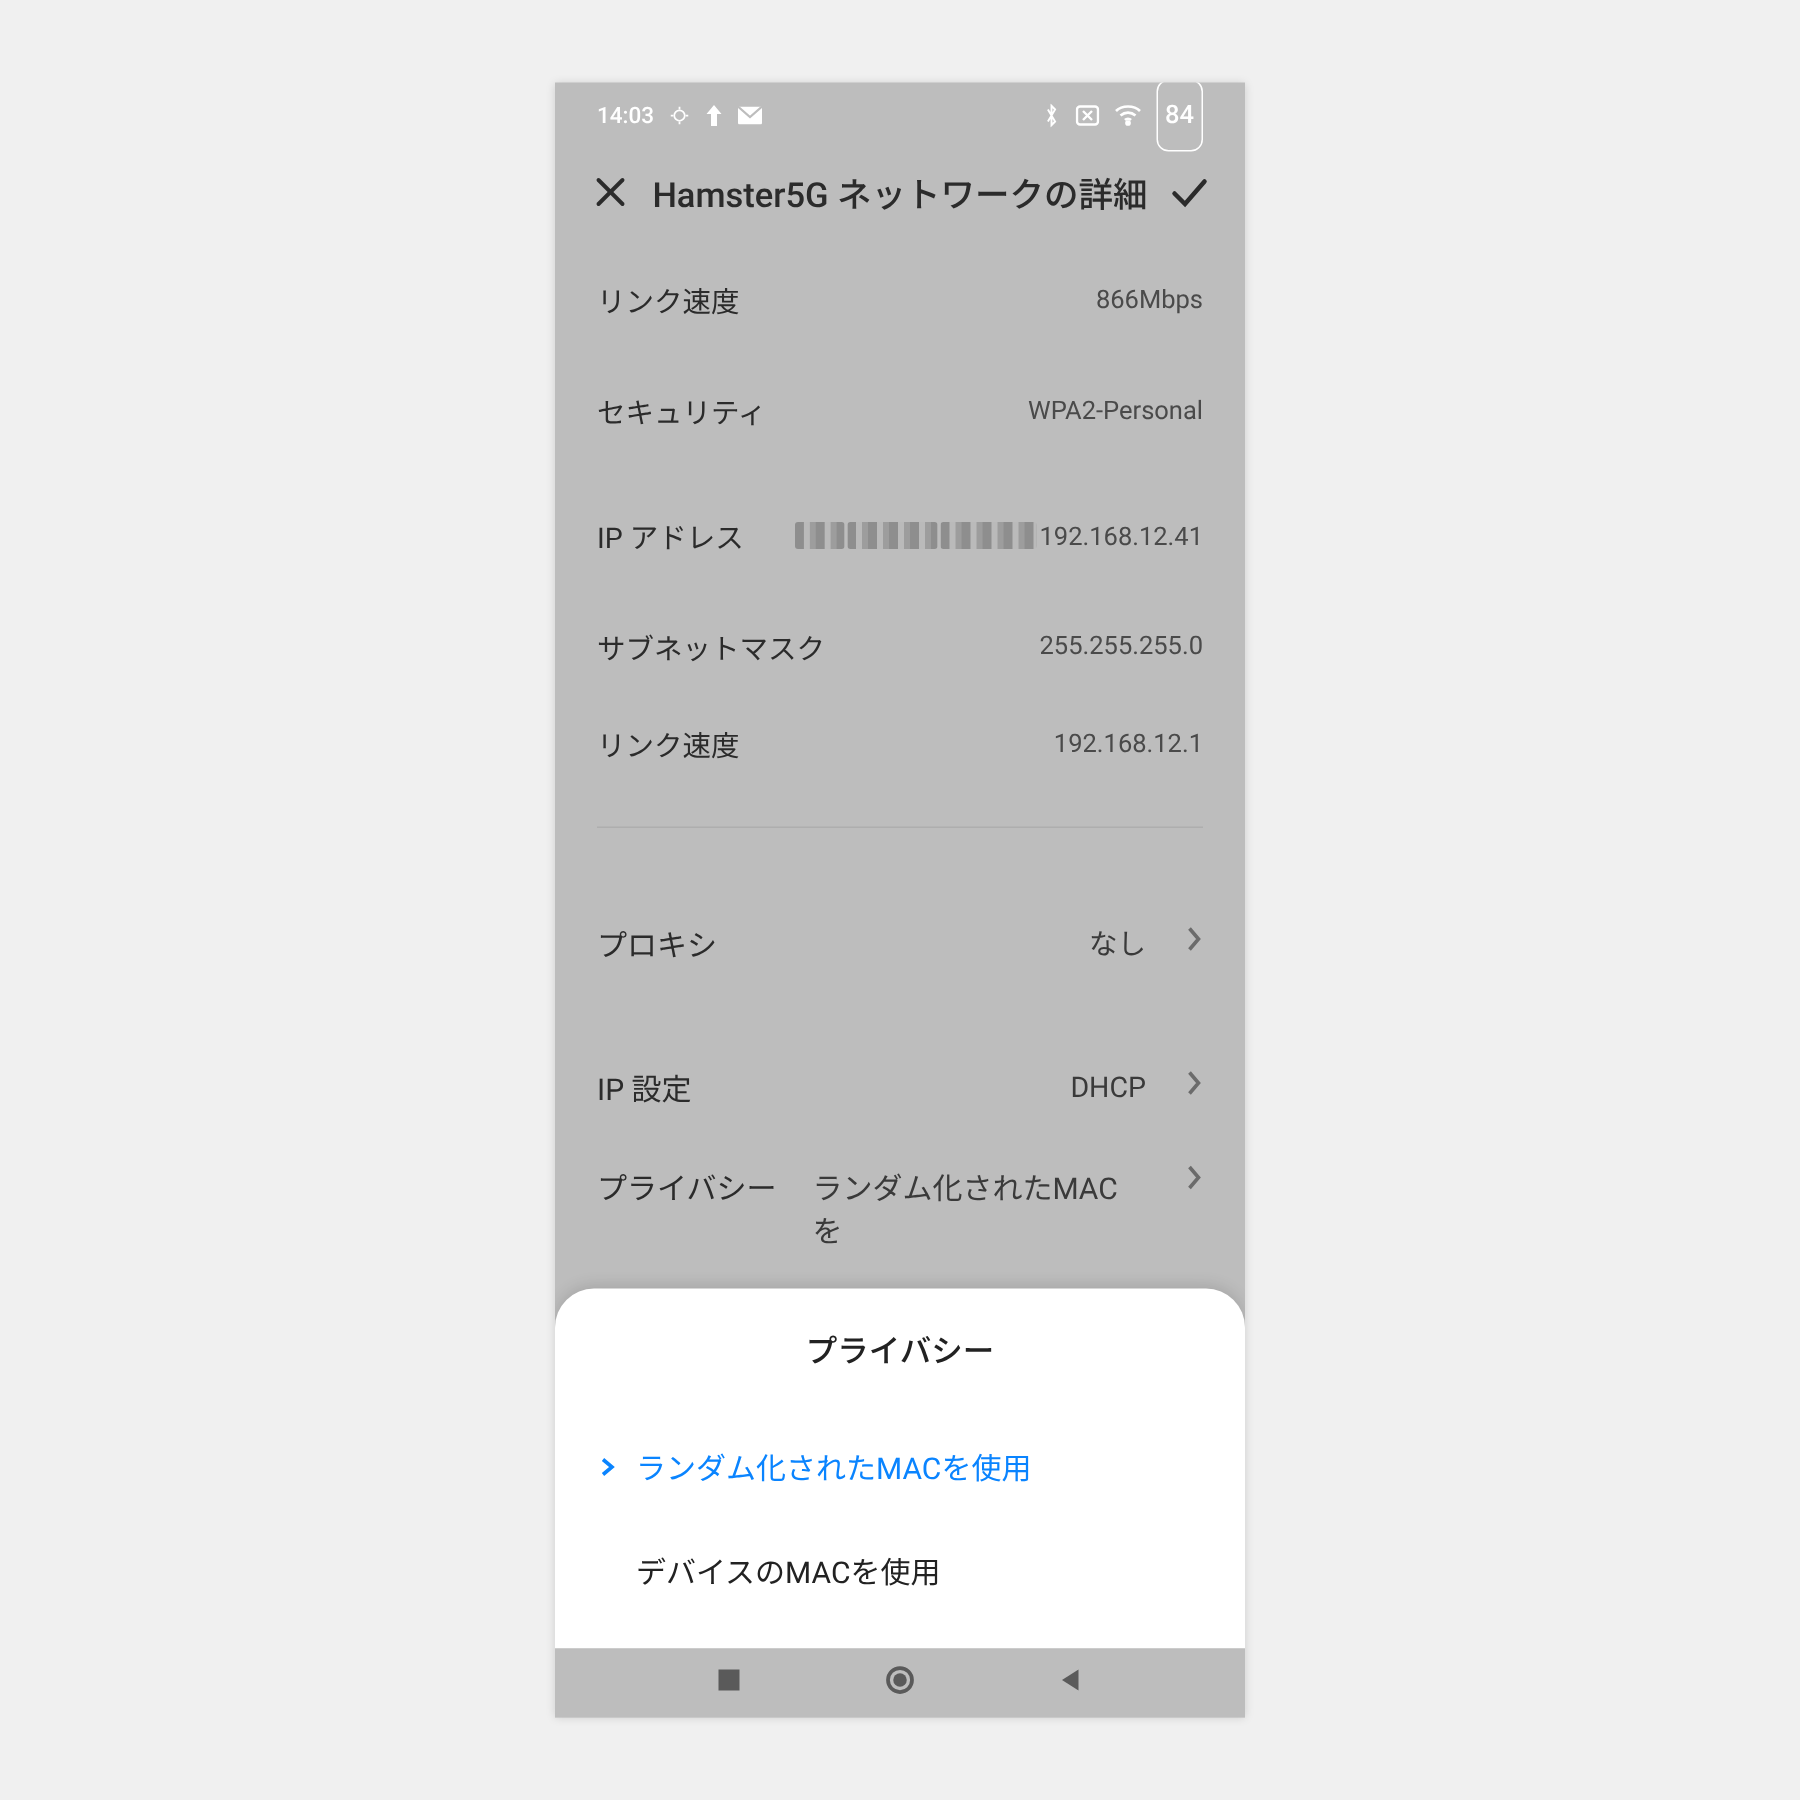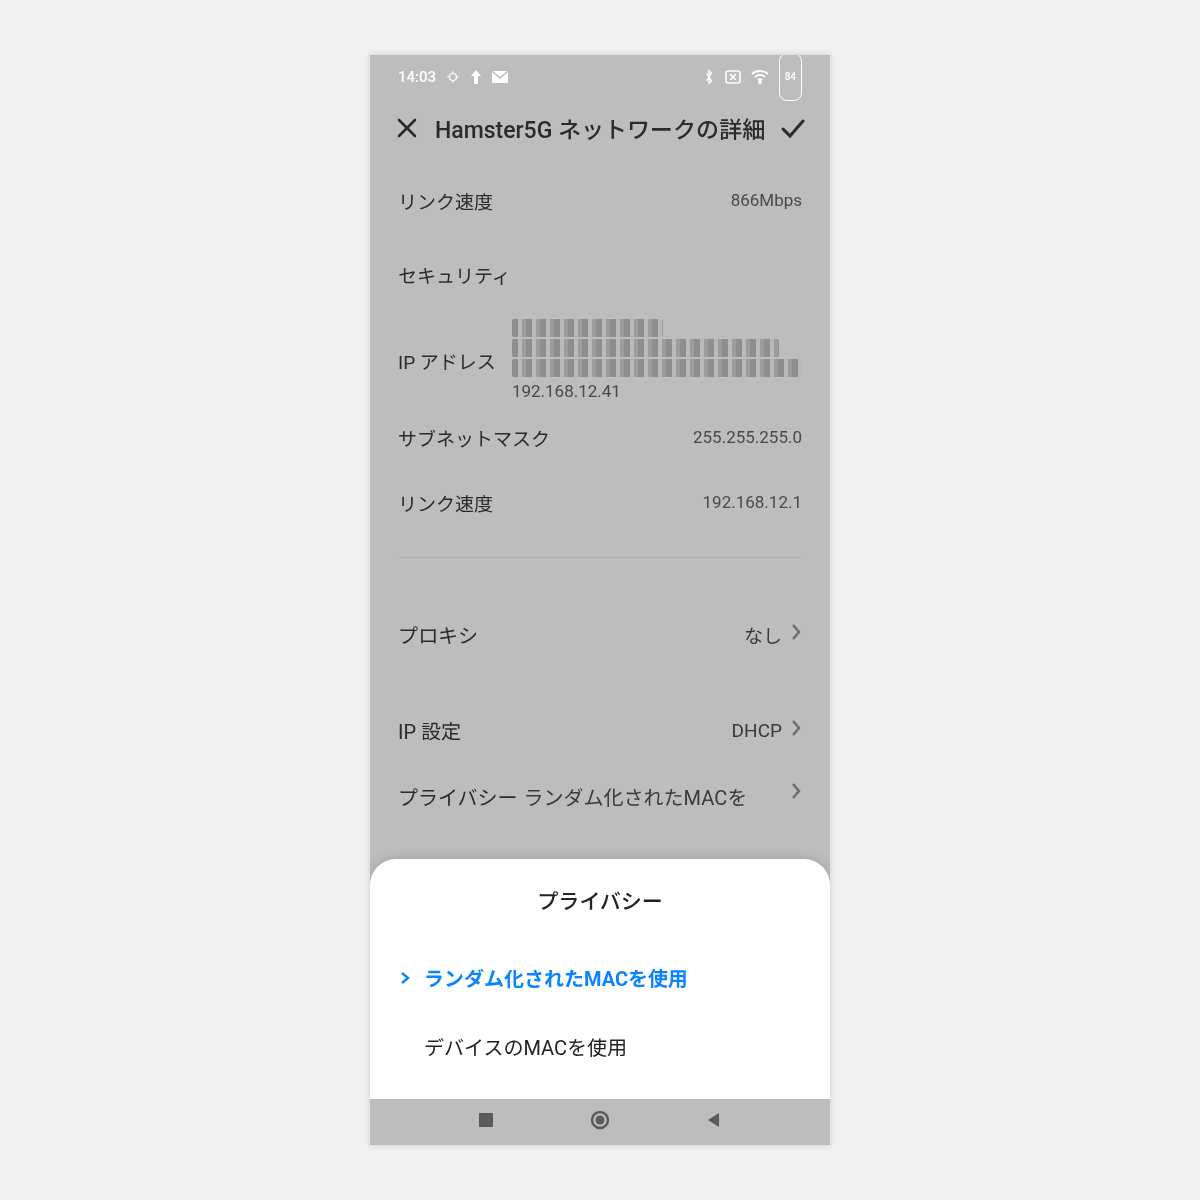--- a/index.html
+++ b/index.html
@@ -34,21 +34,21 @@
   }
   .statusbar .left, .statusbar .right {
     display: flex;
     align-items: center;
     gap: 10px;
   }
   .statusbar svg { display:block; }
   .battery-badge {
     border: 1px solid #fff;
     border-radius: 8px;
-    font-size: 10px;
+    font-size: 17px;
     padding: 16px 5px;
     line-height: 14px;
   }
   
   .header {
     display: flex;
     align-items: center;
     padding: 12px 24px 18px 24px;
     gap: 14px;
   }
@@ -61,40 +61,40 @@
   }
   .iconbtn { width:28px; height:28px; display:flex; align-items:center; justify-content:center; }
 
   
   .section { padding: 0 28px; }
   .row {
     display: flex;
     align-items: center;
     justify-content: space-between;
     min-height: 74px;
+    gap: 18px;
   }
   .row .label {
     font-size: 19px;
     color: #2b2b2b;
     white-space: nowrap;
   }
   .row .value {
     font-size: 17px;
     color: #4a4a4a;
     text-align: right;
     flex: 1;
   }
   .row .chev { margin-left: 8px; }
   .ip-row { align-items: center; min-height: 92px; }
   .ip-block {
     flex: 1;
     display: flex;
-    flex-direction: column;
     gap: 2px;
-    align-items: flex-start;
+    align-items: center;
     padding: 8px 0;
     margin-left: 16px;
   }
   .pixelated {
     height: 18px;
     width: 100%;
     background:
       repeating-linear-gradient(90deg, #8d8d8d 0 6px, #b5b5b5 6px 10px, #9a9a9a 10px 14px),
       #a0a0a0;
     filter: contrast(1.1);
@@ -140,21 +140,21 @@
     padding: 26px 0 28px 0;
     font-weight: 500;
   }
   .sheet-option {
     display: flex;
     align-items: center;
     gap: 10px;
     padding: 20px 26px;
     font-size: 20px;
   }
-  .sheet-option.selected { color: #0a84ff; font-weight: bold; }
+  .sheet-option.selected { color: #0a84ff; }
   .sheet-option .caret { width:18px; display:flex; justify-content:center; }
   .sheet-option.unselected { color:#222; padding-left: 54px; }
 
   
   .navbar {
     position: absolute;
     left:0; right:0; bottom:0;
     height: 46px;
     background: #bdbdbd;
     display:flex;
@@ -231,20 +231,21 @@
     </div>
   </div>
 
   <div class="section">
     <div class="row">
       <span class="label">リンク速度</span>
       <span class="value">866Mbps</span>
     </div>
     <div class="row">
       <span class="label">セキュリティ</span>
+      <span class="value">WPA2-Personal</span>
     </div>
     <div class="row ip-row">
       <span class="label">IP アドレス</span>
       <div class="ip-block">
         <div class="pixelated w1"></div>
         <div class="pixelated w2"></div>
         <div class="pixelated w3"></div>
         <span class="ip-visible">192.168.12.41</span>
       </div>
     </div>

